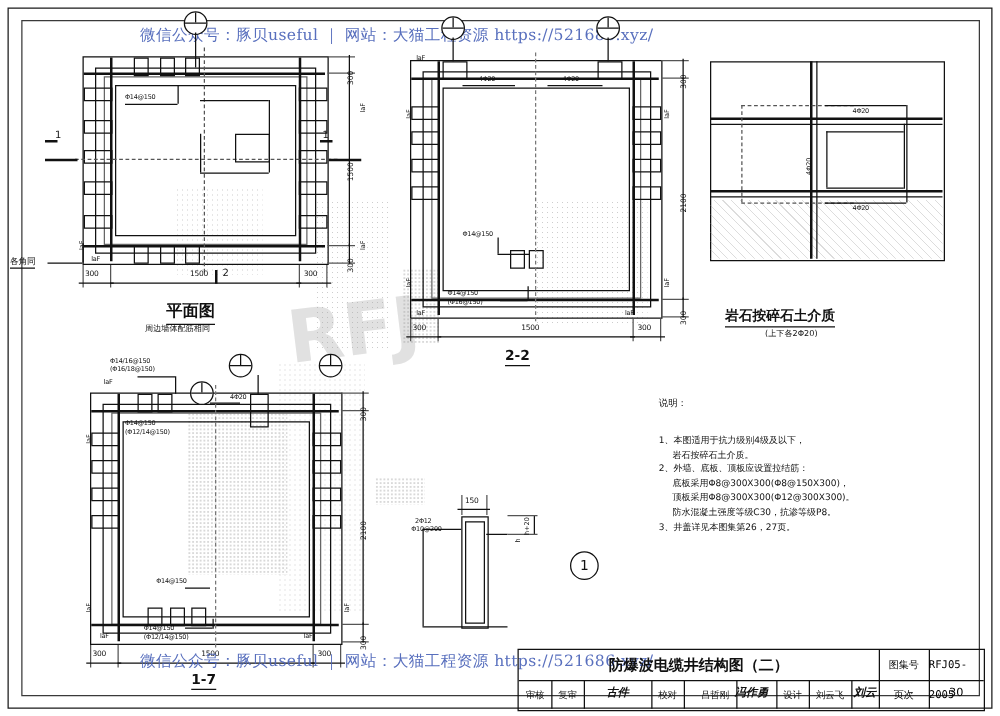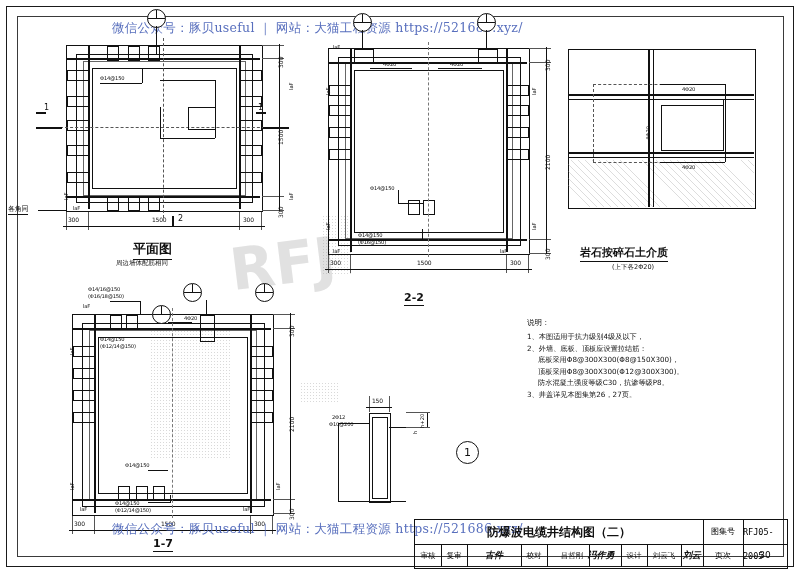--- a/index.html
+++ b/index.html
@@ -58,21 +58,21 @@
   .exth{position:absolute;height:1px;background:#555;}
   
   .wm{position:absolute;color:#4a63b8;white-space:nowrap;opacity:.92;
       font-family:"DejaVu Sans","Liberation Sans",sans-serif;}
   .wm-top{font-size:12.5px;}
   .wm-url{font-family:"DejaVu Serif","Liberation Serif",serif;letter-spacing:.3px;}
   .wmgray{position:absolute;color:#c9c9c9;font-size:58px;font-weight:bold;opacity:.55;
           white-space:nowrap;}
   
   #notes{position:absolute;left:527px;top:318px;width:265px;color:#111;}
-  #notes .nttl{font-size:7.5px;margin-bottom:3px;}
+  #notes .nttl{font-size:7.5px;margin-bottom:18px;}
   #notes .nrow{font-size:7.2px;line-height:11.6px;white-space:nowrap;}
   #notes .ind{padding-left:11px;}
   
   #titleblock{position:absolute;left:414px;top:519px;width:372px;height:48px;
               border:1.4px solid #111;}
   #tb-main{position:absolute;left:0;top:0;right:0;height:24px;border-bottom:1.2px solid #111;}
   #tb-name{position:absolute;left:0;top:0;width:288px;height:100%;
            border-right:1.2px solid #111;text-align:center;font-size:12px;line-height:24px;
            color:#111;font-weight:bold;}
   #tb-atlas-lbl{position:absolute;left:288px;top:0;width:40px;height:100%;
@@ -277,21 +277,21 @@
     <div class="exth" style="left:529px;top:62px;width:22px;"></div>
     <div class="exth" style="left:529px;top:239px;width:22px;"></div>
     <div class="exth" style="left:529px;top:253px;width:22px;"></div>
     <div class="dimv" style="left:546px;top:47px;height:16px;"></div>
     <div class="dimv" style="left:546px;top:62px;height:178px;"></div>
     <div class="dimv" style="left:546px;top:238px;height:16px;"></div>
     <div class="vlbl" style="left:544px;top:71px;">300</div>
     <div class="vlbl" style="left:544px;top:170px;">2100</div>
     <div class="vlbl" style="left:544px;top:260px;">300</div>
 
-    <div class="ttl" style="left:404px;top:291px;">2-2</div>
+    <div class="ttl" style="left:404px;top:278px;">2-2</div>
   </div>
 
   <div>
     <div class="box" style="left:568px;top:49px;width:186px;height:158px;"></div>
     <div class="conc" style="left:568px;top:160px;width:186px;height:47px;"></div>
 
     <div class="ln h2" style="left:568px;top:94px;width:186px;"></div>
     <div class="ln h" style="left:568px;top:99px;width:186px;"></div>
     <div class="ln h2" style="left:568px;top:152px;width:186px;"></div>
     <div class="ln h" style="left:568px;top:157px;width:186px;"></div>
@@ -433,20 +433,21 @@
     <div class="vlbl sm" style="left:419px;top:428px;">h+20</div>
     <div class="vlbl sm" style="left:412px;top:434px;">h</div>
 
     <div class="keynum" style="left:456px;top:441px;">1</div>
   </div>
 
   <div id="notes">
     <div class="nttl">说明：</div>
 
     <div class="nrow"><span>1、</span><span>本图适用于抗力级别4级及以下，</span></div>
+    <div class="nrow ind">岩石按碎石土介质。</div>
 
     <div class="nrow"><span>2、</span><span>外墙、底板、顶板应设置拉结筋：</span></div>
     <div class="nrow ind">底板采用Φ8@300X300(Φ8@150X300)，</div>
     <div class="nrow ind">顶板采用Φ8@300X300(Φ12@300X300)。</div>
     <div class="nrow ind">防水混凝土强度等级C30，抗渗等级P8。</div>
 
     <div class="nrow"><span>3、</span><span>井盖详见本图集第26，27页。</span></div>
   </div>
 
   <div class="wm wm-top wm-url" style="left:112px;top:521px;">微信公众号：豚贝useful ｜ 网站：大猫工程资源 https://521686.xyz/</div>

